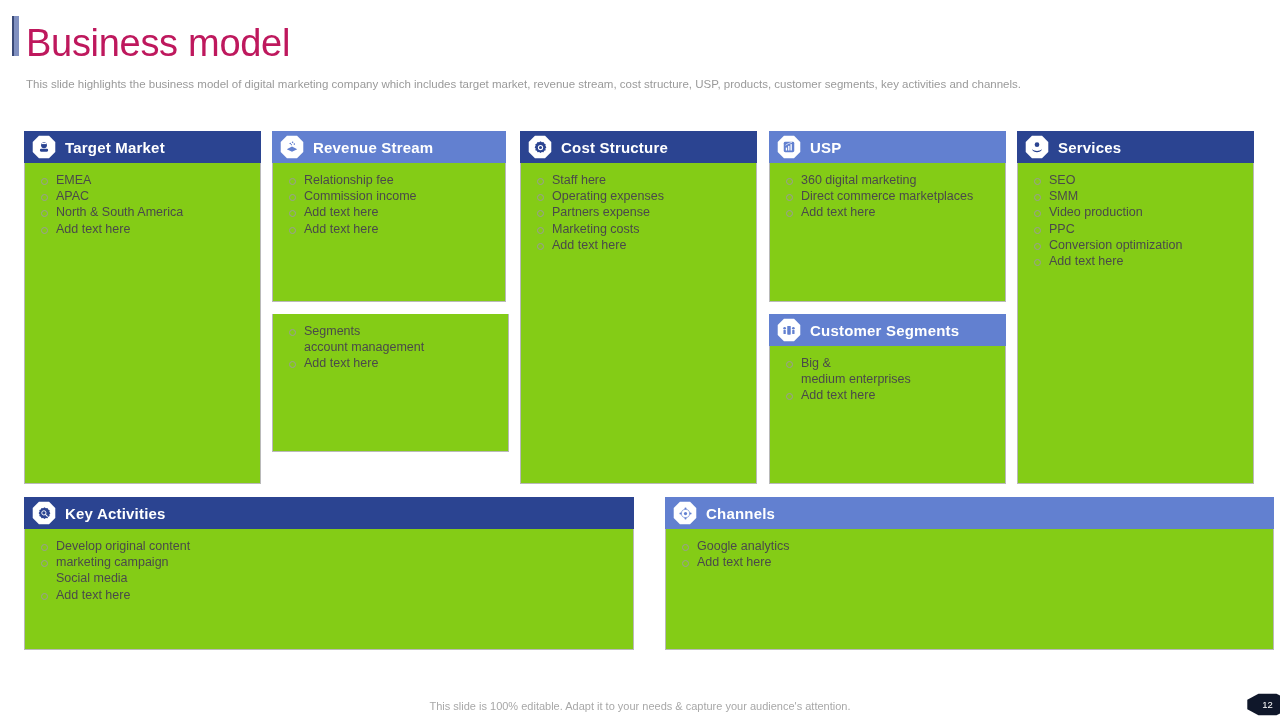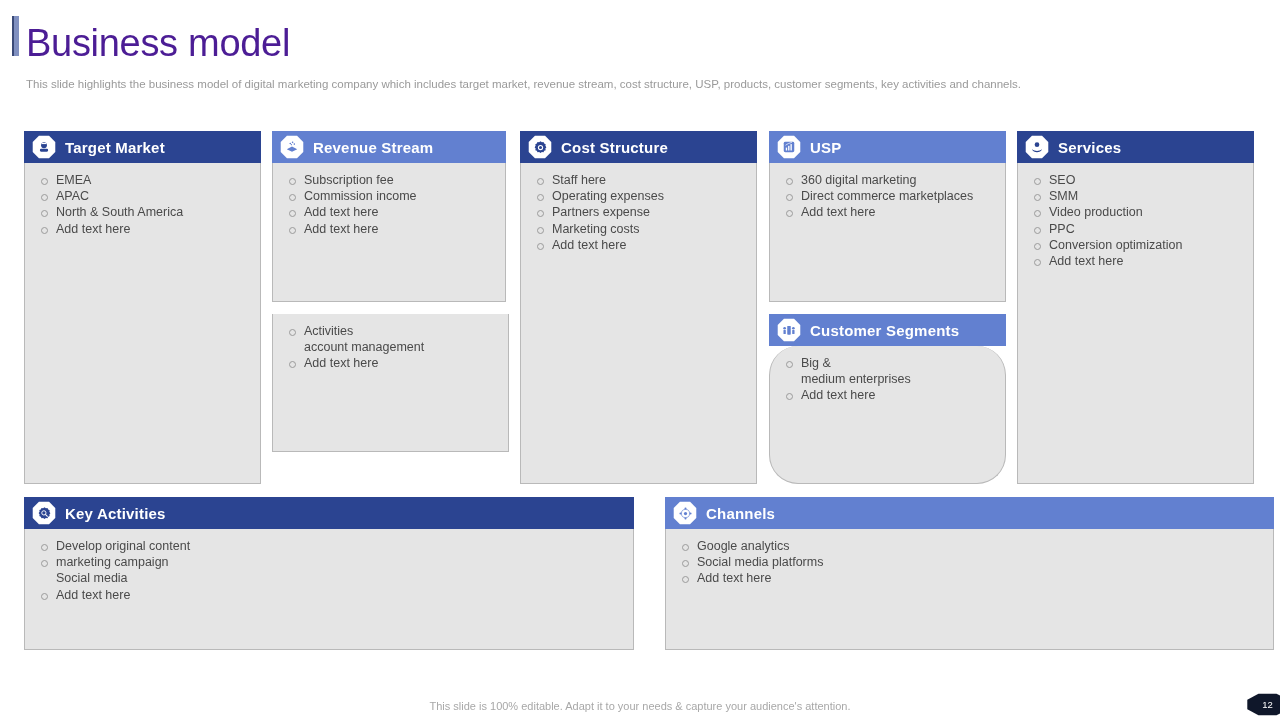--- a/index.html
+++ b/index.html
@@ -22,21 +22,21 @@
     height: 40px;
     background: #8090c0;
     border-left: 2px solid #3a4a78;
   }
   .page-title {
     position: absolute;
     left: 26px;
     top: 20px;
     font-size: 38px;
     font-weight: 400;
-    color: #4c1d95;
+    color: #be185d;
     letter-spacing: -0.3px;
     line-height: 46px;
   }
   .page-subtitle {
     position: absolute;
     left: 26px;
     top: 77px;
     width: 1210px;
     font-size: 11.5px;
     color: #9a9a9a;
@@ -72,21 +72,21 @@
     clip-path: polygon(29% 3%, 71% 3%, 97% 29%, 97% 71%, 71% 97%, 29% 97%, 3% 71%, 3% 29%);
     display: flex;
     align-items: center;
     justify-content: center;
   }
   .hex-icon svg { display: block; }
 
   .card-body {
     border: 1px solid #b9b9b9;
     border-top: none;
-    background: #e5e5e5;
+    background: #84cc16;
     padding: 9px 23px 8px 10px;
   }
 
   ul.bullets { list-style: none; }
   ul.bullets li {
     font-size: 12.5px;
     color: #4a4a4a;
     line-height: 16.2px;
     padding-left: 21px;
     position: relative;
@@ -168,21 +168,21 @@
           <circle cx="9" cy="6" r="1.4" fill="#6280d0"></circle>
           <circle cx="13" cy="4" r="1.4" fill="#6280d0"></circle>
           <circle cx="16" cy="7" r="1.4" fill="#6280d0"></circle>
           <circle cx="11" cy="8" r="1.1" fill="#6280d0"></circle>
         </svg>
     </span>
     <span class="card-header-title">Revenue Stream</span>
   </div>
   <div class="card-body" style="height:139px;">
     <ul class="bullets">
-      <li>Subscription fee</li>
+      <li>Relationship fee</li>
       <li>Commission income</li>
       <li>Add text here</li>
       <li>Add text here</li>
     </ul>
   </div>
 </div>
 
 <div class="card" style="left:520px; top:131px; width:237px; height:353px;">
   <div class="card-header dark">
     <span class="hex-icon">
@@ -246,42 +246,42 @@
       <li>Conversion optimization</li>
       <li>Add text here</li>
     </ul>
   </div>
 </div>
 
 <div class="card" style="left:272px; top:314px; width:237px; height:170px;">
   <div class="card-body" style="height:138px;">
     <ul class="bullets">
       <li class="wrap">
-        <span class="cont">Activities</span>
+        <span class="cont">Segments</span>
         <span class="cont">account management</span>
       </li>
       <li>Add text here</li>
     </ul>
   </div>
 </div>
 
 <div class="card" style="left:769px; top:314px; width:237px; height:170px;">
   <div class="card-header light">
     <span class="hex-icon">
       <svg width="14" height="14" viewBox="0 0 24 24">
           <rect x="9" y="5" width="6" height="15" rx="1.2" fill="#6280d0"></rect>
           <circle cx="4.5" cy="9" r="2.3" fill="#6280d0"></circle>
           <circle cx="19.5" cy="9" r="2.3" fill="#6280d0"></circle>
           <rect x="2.5" y="12" width="4" height="7" rx="1" fill="#6280d0"></rect>
           <rect x="17.5" y="12" width="4" height="7" rx="1" fill="#6280d0"></rect>
         </svg>
     </span>
     <span class="card-header-title">Customer Segments</span>
   </div>
-  <div class="card-body" style="height:138px;border-radius:29px;">
+  <div class="card-body" style="height:138px;">
     <ul class="bullets">
       <li class="wrap">
         <span class="cont">Big &amp;</span>
         <span class="cont">medium enterprises</span>
       </li>
       <li>Add text here</li>
     </ul>
   </div>
 </div>
 
@@ -318,20 +318,19 @@
           <circle cx="12" cy="20" r="1.7" fill="#6280d0"></circle>
           <circle cx="4" cy="12" r="1.7" fill="#6280d0"></circle>
           <circle cx="20" cy="12" r="1.7" fill="#6280d0"></circle>
         </svg>
     </span>
     <span class="card-header-title">Channels</span>
   </div>
   <div class="card-body" style="height:121px;">
     <ul class="bullets">
       <li>Google analytics</li>
-      <li>Social media platforms</li>
       <li>Add text here</li>
     </ul>
   </div>
 </div>
 
 <div class="footer-note">This slide is 100% editable. Adapt it to your needs &amp; capture your audience's attention.</div>
 <div class="page-badge">12</div>
 
 </body></html>

